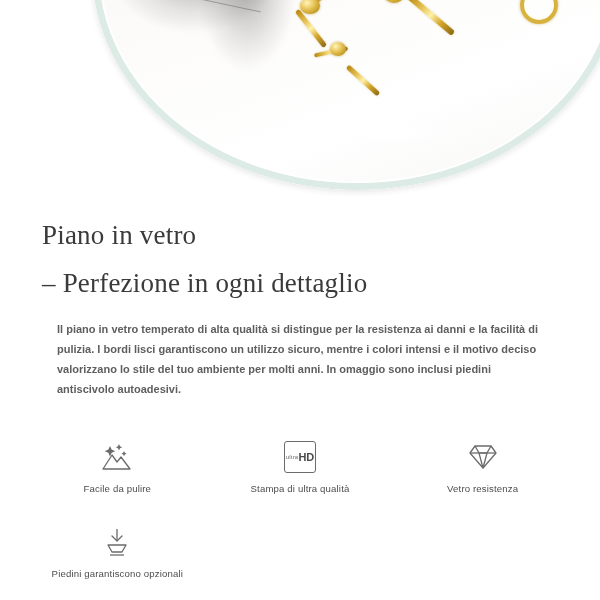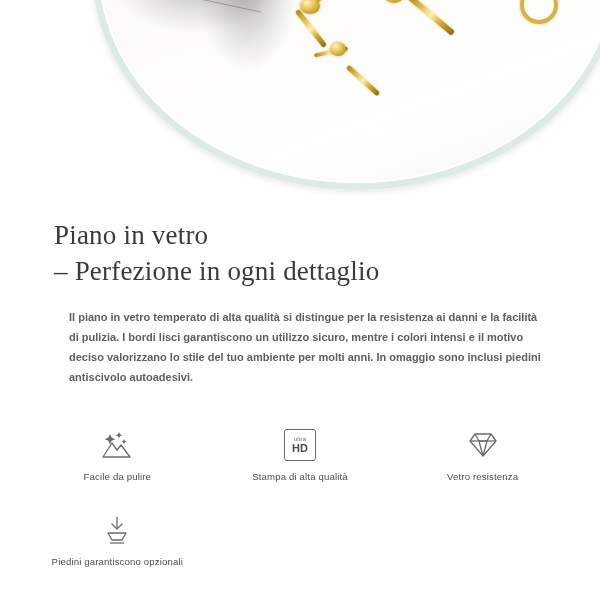--- a/index.html
+++ b/index.html
@@ -106,33 +106,34 @@
   }
   .plate-gloss {
     position: absolute;
     left: 200px; top: 360px; width: 170px; height: 40px;
     background: radial-gradient(ellipse at center, rgba(255,255,255,0.95) 0%, rgba(255,255,255,0) 70%);
     pointer-events: none;
   }
 
   
   .content {
-    padding: 22px 42px 0 54px;
+    padding: 22px 42px 0 42px;
   }
   h1.title {
     font-family: "Liberation Serif", serif;
     font-weight: 400;
     font-size: 27px;
     line-height: 1.32;
     color: #3a3a3a;
     margin: 0 0 18px 0;
     letter-spacing: .2px;
   }
   h1.title .line2 {
     display: block;
+    margin-top: 12px;
   }
   p.body {
     margin: 15px;
     font-size: 11px;
     line-height: 1.82;
     color: #5e5e5e;
     max-width: 520px;
     font-weight: bold;
   }
 
@@ -162,21 +163,21 @@
     color: #4d4d4d;
     text-align: center;
     letter-spacing: .15px;
   }
   svg { display: block; }
   .hd-badge {
     width: 30px; height: 30px;
     border: 1.4px solid #6b6b6b;
     border-radius: 3px;
     display: flex;
-    flex-direction: column;
+    flex-direction: row;
     align-items: center;
     justify-content: center;
     line-height: 1;
   }
   .hd-badge .u { font-size: 6px; color: #6b6b6b; letter-spacing: .2px; }
   .hd-badge .h { font-size: 11px; font-weight: bold; color: #4a4a4a; margin-top: 1px; }
 </style>
 </head>
 <body>
 
@@ -232,21 +233,21 @@
       <div class="cap">Facile da pulire</div>
     </div>
 
     <div class="feature">
       <div class="icon-wrap">
         <div class="hd-badge">
           <span class="u">ultra</span>
           <span class="h">HD</span>
         </div>
       </div>
-      <div class="cap">Stampa di alta qualità</div>
+      <div class="cap">Stampa di ultra qualità</div>
     </div>
 
 
     <div class="feature">
       <div class="icon-wrap">
         <svg width="34" height="30" viewBox="0 0 34 30" fill="none" stroke="#6b6b6b" stroke-width="1.3">
           <path d="M4 11 L9 4 L25 4 L30 11 L17 26 Z" stroke-linejoin="round"></path>
           <path d="M4 11 H30"></path>
           <path d="M9 4 L13 11 L17 26"></path>
           <path d="M25 4 L21 11 L17 26"></path>

